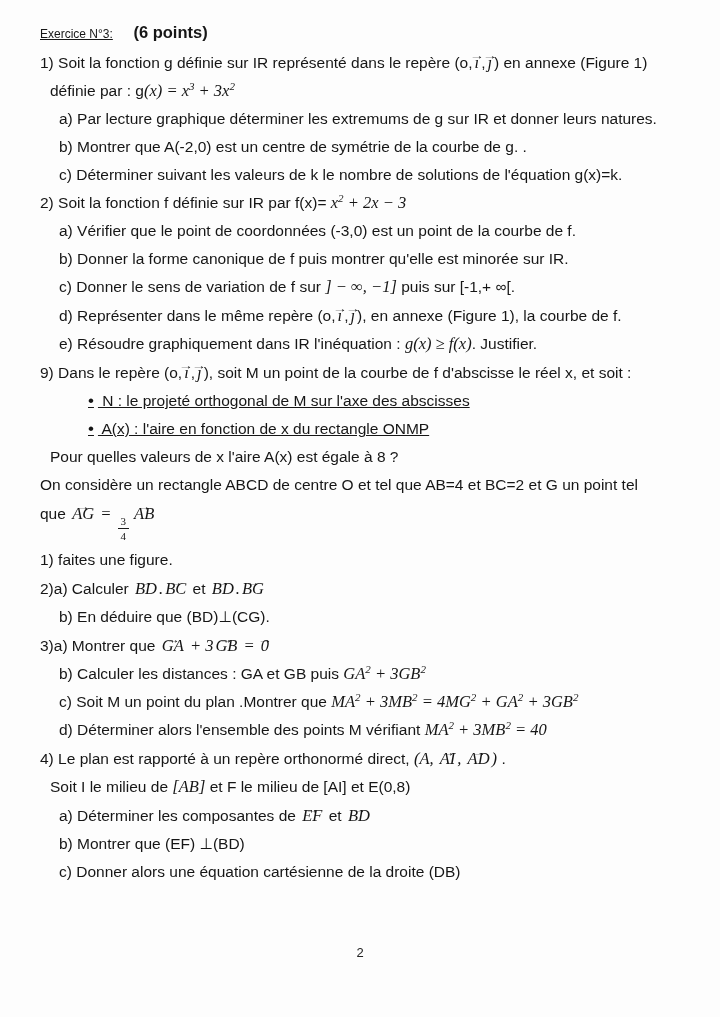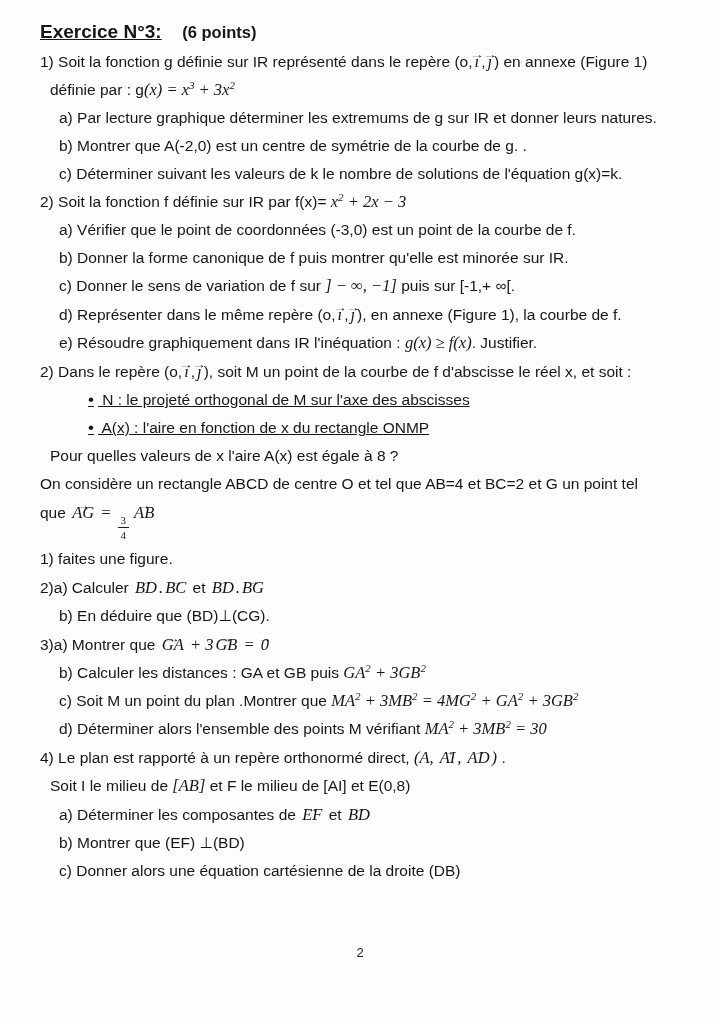--- a/index.html
+++ b/index.html
@@ -24,23 +24,23 @@
     margin-bottom: 8px;
     font-size: 15.5px;
     white-space: nowrap;
   }
   .ind0 { padding-left: 0; }
   .ind1 { padding-left: 10px; }
   .ind2 { padding-left: 19px; }
   .ind3 { padding-left: 48px; text-decoration: underline; }
 
   .seg-title {
-    font-weight: bold;
+    font-weight: normal;
     text-decoration: underline;
-    font-size: 19px;
+    font-size: 12px;
   }
   .seg-headbold {
     font-weight: bold;
     font-size: 16.5px;
     margin-left: 16px;
   }
   .seg-bold {
     font-weight: normal;
   }
   .seg-plain { }
@@ -116,36 +116,36 @@
       <div class="line ind1"><span class="seg-plain">définie par :  g</span><span class="seg-math">(x) = x</span><span class="seg-sup">3</span><span class="seg-math"> + 3x</span><span class="seg-sup">2</span></div>
       <div class="line ind2"><span class="seg-plain">a) Par lecture graphique déterminer les extremums de g sur IR et donner leurs natures.</span></div>
       <div class="line ind2"><span class="seg-plain">b) Montrer que A(-2,0) est un centre de symétrie de la courbe de g. .</span></div>
       <div class="line ind2"><span class="seg-plain">c) Déterminer suivant les valeurs de k le nombre de solutions de l'équation g(x)=k.</span></div>
       <div class="line ind0"><span class="seg-plain">2) Soit la fonction f définie sur IR par f(x)= </span><span class="seg-math">x</span><span class="seg-sup">2</span><span class="seg-math"> + 2x − 3</span></div>
       <div class="line ind2"><span class="seg-plain">a) Vérifier que le point de coordonnées (-3,0) est un point de la courbe de f.</span></div>
       <div class="line ind2"><span class="seg-plain">b) Donner la forme canonique de f puis montrer qu'elle est minorée sur IR.</span></div>
       <div class="line ind2"><span class="seg-plain">c) Donner le sens de variation de f sur </span><span class="seg-math">] − ∞, −1]</span><span class="seg-plain"> puis sur [-1,+ ∞[.</span></div>
       <div class="line ind2"><span class="seg-plain">d) Représenter dans le même repère (o,</span><span class="seg-vec">ı</span><span class="seg-plain">,</span><span class="seg-vec">ȷ</span><span class="seg-plain">), </span><span class="seg-bold">en annexe (Figure 1),</span><span class="seg-plain"> la courbe de f.</span></div>
       <div class="line ind2"><span class="seg-plain">e) Résoudre graphiquement dans IR l'inéquation : </span><span class="seg-math">g(x) ≥ f(x)</span><span class="seg-plain">. Justifier.</span></div>
-      <div class="line ind0"><span class="seg-plain">2) Dans le repère (o,</span><span class="seg-vec">ı</span><span class="seg-plain">,</span><span class="seg-vec">ȷ</span><span class="seg-plain">), soit M un point de la courbe de f d'abscisse le réel x, et soit :</span></div>
+      <div class="line ind0"><span class="seg-plain">9) Dans le repère (o,</span><span class="seg-vec">ı</span><span class="seg-plain">,</span><span class="seg-vec">ȷ</span><span class="seg-plain">), soit M un point de la courbe de f d'abscisse le réel x, et soit :</span></div>
       <div class="line ind3"><span class="seg-bullet">•</span><span class="seg-plain"> N : le projeté orthogonal de M sur l'axe des abscisses</span></div>
       <div class="line ind3"><span class="seg-bullet">•</span><span class="seg-plain"> A(x) : l'aire en fonction de x du rectangle ONMP</span></div>
       <div class="line ind1"><span class="seg-plain">Pour quelles valeurs de x l'aire A(x) est égale à 8 ?</span></div>
       <div class="line ind0"><span class="seg-plain">On considère un rectangle ABCD de centre O et tel que AB=4 et BC=2 et G un point tel</span></div>
       <div class="line ind0"><span class="seg-plain">que </span><span class="seg-vec">AG</span><span class="seg-math"> = </span><span class="frac">
           <span class="num">3</span>
           <span class="den">4</span>
         </span><span class="seg-vec">AB</span></div>
       <div class="line ind0"><span class="seg-plain">1) faites une figure.</span></div>
       <div class="line ind0"><span class="seg-plain">2)a) Calculer </span><span class="seg-vec">BD</span><span class="seg-math">.</span><span class="seg-vec">BC</span><span class="seg-plain"> et </span><span class="seg-vec">BD</span><span class="seg-math">.</span><span class="seg-vec">BG</span></div>
       <div class="line ind2"><span class="seg-plain">b) En déduire que (BD)⊥(CG).</span></div>
       <div class="line ind0"><span class="seg-plain">3)a) Montrer que </span><span class="seg-vec">GA</span><span class="seg-math"> + 3</span><span class="seg-vec">GB</span><span class="seg-math"> = </span><span class="seg-vec">0</span></div>
       <div class="line ind2"><span class="seg-plain">b) Calculer les distances : GA et GB puis  </span><span class="seg-math">GA</span><span class="seg-sup">2</span><span class="seg-math"> + 3GB</span><span class="seg-sup">2</span></div>
       <div class="line ind2"><span class="seg-plain">c) Soit M un point du plan .Montrer que </span><span class="seg-math">MA</span><span class="seg-sup">2</span><span class="seg-math"> + 3MB</span><span class="seg-sup">2</span><span class="seg-math"> = 4MG</span><span class="seg-sup">2</span><span class="seg-math"> + GA</span><span class="seg-sup">2</span><span class="seg-math"> + 3GB</span><span class="seg-sup">2</span></div>
-      <div class="line ind2"><span class="seg-plain">d) Déterminer alors l'ensemble des points M vérifiant </span><span class="seg-math">MA</span><span class="seg-sup">2</span><span class="seg-math"> + 3MB</span><span class="seg-sup">2</span><span class="seg-math"> = 30</span></div>
+      <div class="line ind2"><span class="seg-plain">d) Déterminer alors l'ensemble des points M vérifiant </span><span class="seg-math">MA</span><span class="seg-sup">2</span><span class="seg-math"> + 3MB</span><span class="seg-sup">2</span><span class="seg-math"> = 40</span></div>
       <div class="line ind0"><span class="seg-plain">4) Le plan est rapporté à un repère orthonormé direct, </span><span class="seg-math">(A, </span><span class="seg-vec">AI</span><span class="seg-math">, </span><span class="seg-vec">AD</span><span class="seg-math">)</span><span class="seg-plain"> .</span></div>
       <div class="line ind1"><span class="seg-plain">Soit I le milieu de </span><span class="seg-math">[AB]</span><span class="seg-plain"> et F le milieu de [AI] et E(0,8)</span></div>
       <div class="line ind2"><span class="seg-plain">a) Déterminer les composantes de </span><span class="seg-vec">EF</span><span class="seg-plain"> et </span><span class="seg-vec">BD</span></div>
       <div class="line ind2"><span class="seg-plain">b) Montrer que (EF) ⊥(BD)</span></div>
       <div class="line ind2"><span class="seg-plain">c) Donner alors une équation cartésienne de la droite (DB)</span></div>
     </div>
   <div class="footer">2</div>
 </div>
 
 </body></html>

